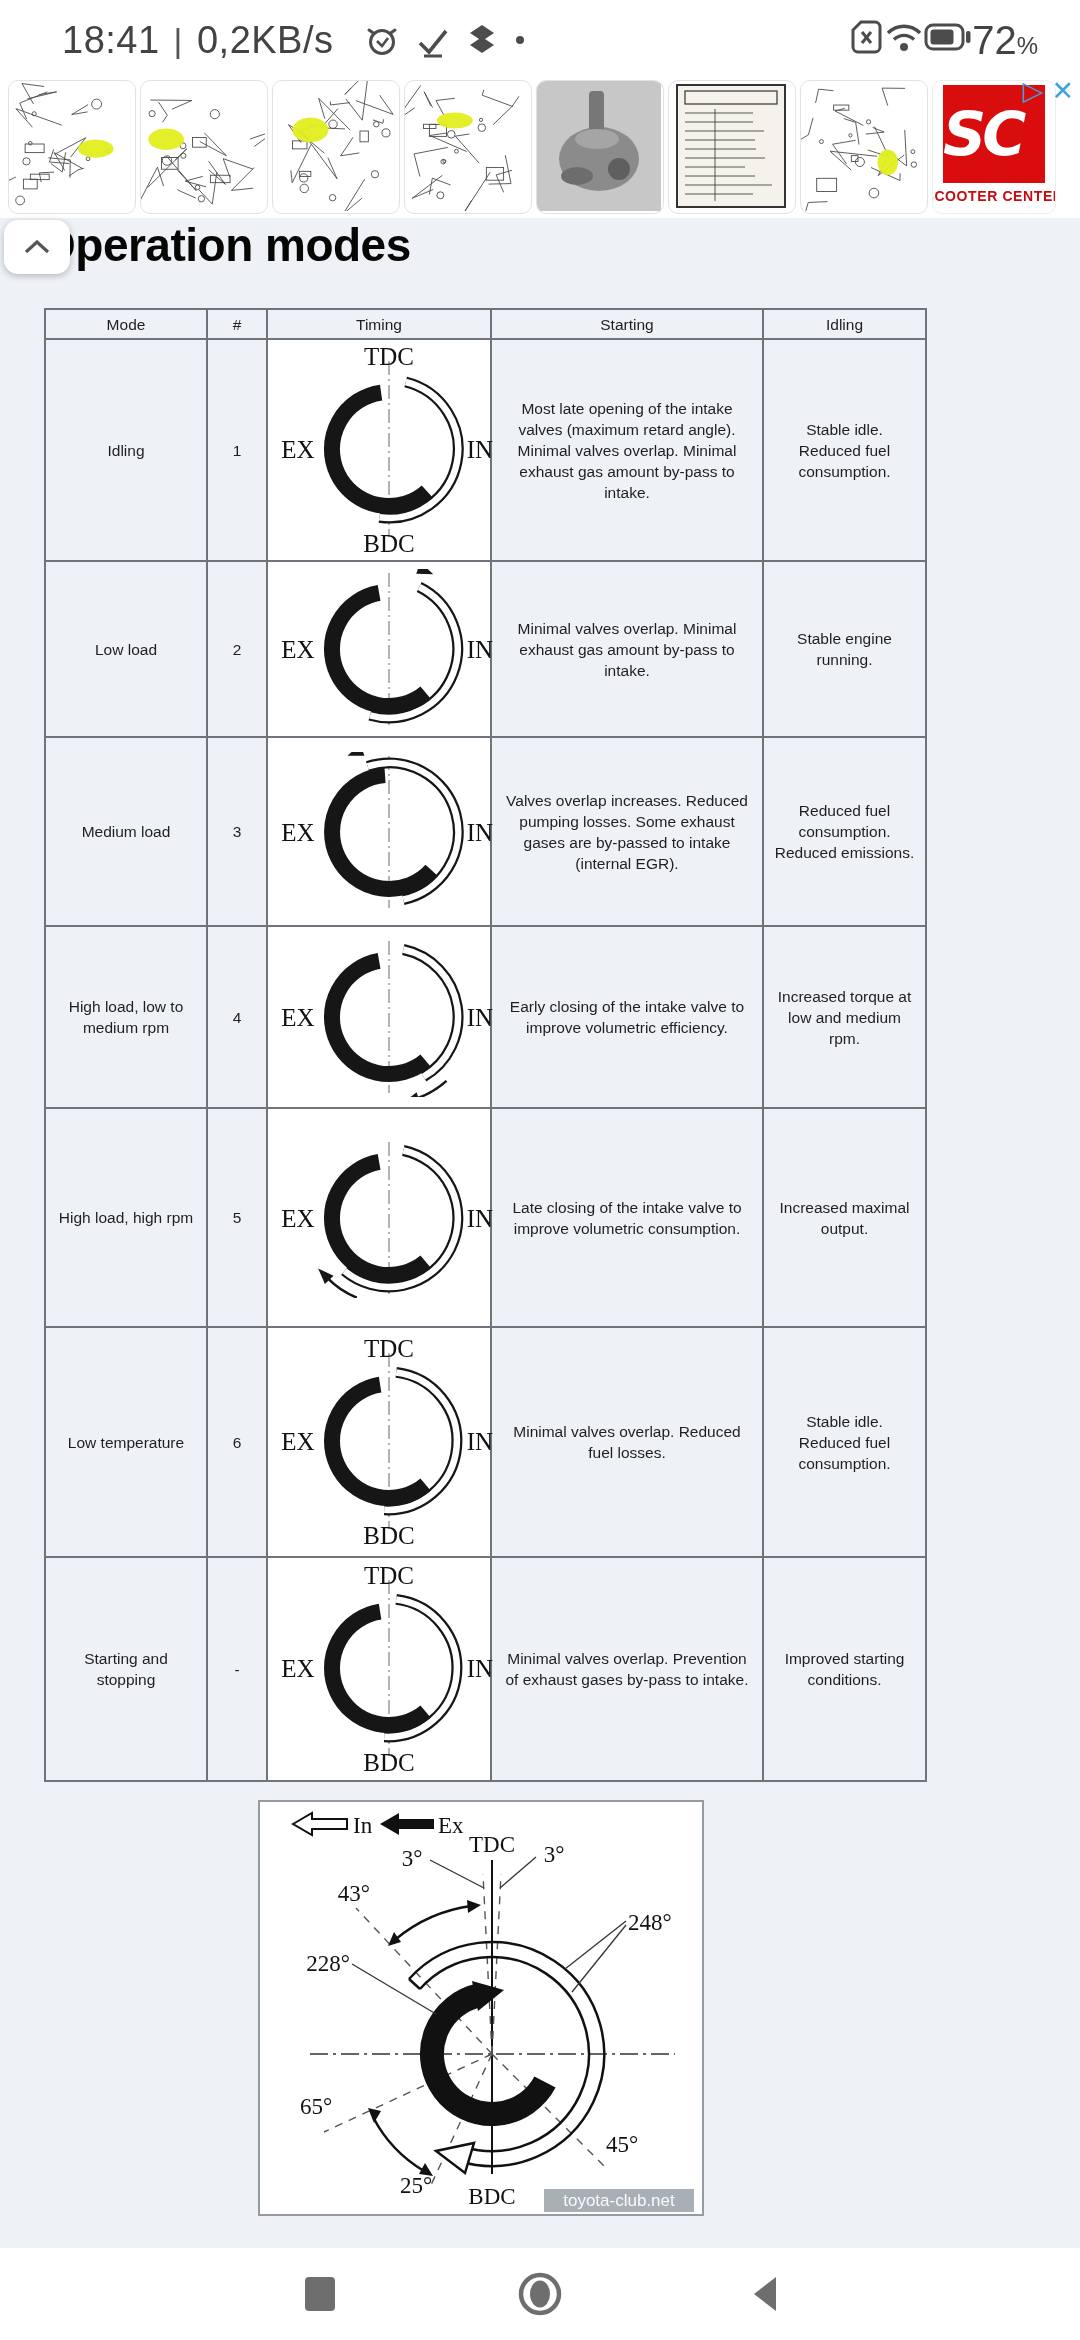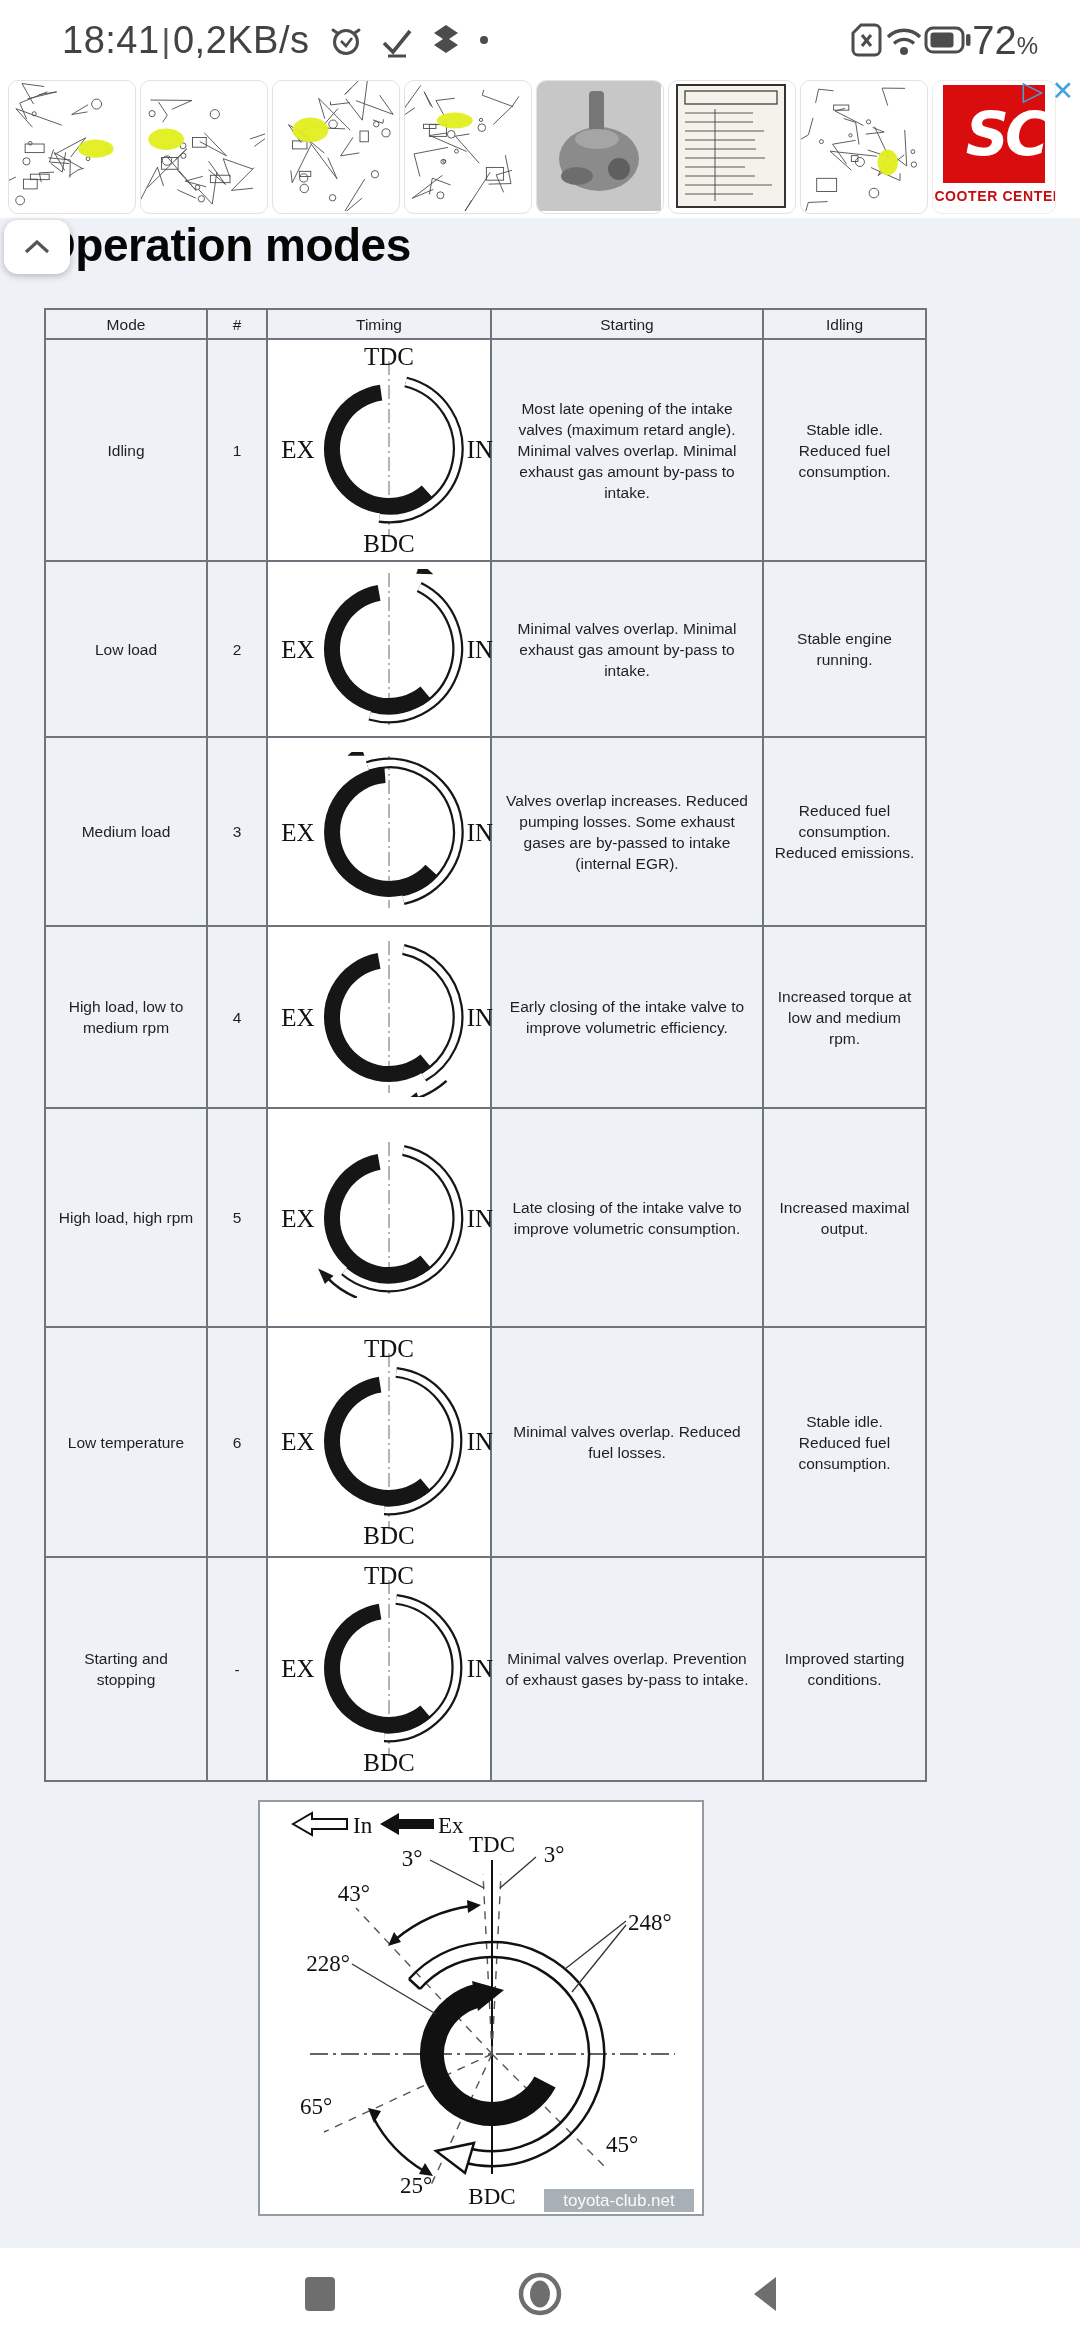--- a/index.html
+++ b/index.html
@@ -2,34 +2,34 @@
 <html><head>
 <meta charset="utf-8">
 <style>
   html,body{margin:0;padding:0}
   body{width:1080px;height:2340px;position:relative;overflow:hidden;background:#fff;
        font-family:"Liberation Sans",sans-serif;-webkit-font-smoothing:antialiased}
 
   
   .statusbar{position:absolute;top:0;left:0;width:1080px;height:74px;background:#fff;
              display:flex;align-items:center;padding:6px 42px 0 62px;box-sizing:border-box;color:#434343}
-  .sb-left{display:flex;align-items:center;gap:0;font-size:38px;font-weight:500;letter-spacing:.5px}
+  .sb-left{display:flex;align-items:center;gap:12px;font-size:38px;font-weight:500;letter-spacing:.5px}
   .sb-divider{font-weight:300;color:#555;font-size:34px;padding:0 2px}
   .sb-icons{display:flex;align-items:center;gap:16px;margin-left:18px}
-  .sb-right{margin-left:auto;display:flex;align-items:center;}
+  .sb-right{margin-left:auto;display:flex;}
   .sb-batt-text{font-size:40px;font-weight:500}
   .sb-batt-text .pct{font-size:24px;font-weight:400}
 
   
   .adstrip{position:absolute;top:76px;left:0;width:1080px;height:142px;background:#fff}
   .tiles{position:absolute;left:8px;top:4px;display:flex;gap:4px}
   .tile{width:126px;height:132px;background:#fff;border:1px solid #e2e2e2;border-radius:10px;
         overflow:hidden;position:relative;flex:none}
   .tile.logo{width:122px;border-color:#eee;display:flex;flex-direction:column;align-items:center}
-  .sc-box{margin-top:4px;width:102px;height:98px;background:#d90d0e;display:flex;align-items:center;justify-content:flex-end}
+  .sc-box{margin-top:4px;width:102px;height:98px;background:#d90d0e;display:flex;align-items:center;justify-content:flex-start}
   .sc-text{color:#fff;font-size:60px;font-weight:800;font-style:italic;font-family:"DejaVu Sans",sans-serif;letter-spacing:-4px}
   .sc-caption{margin-top:5px;font-size:14px;font-weight:700;color:#c40d10;letter-spacing:.6px;white-space:nowrap}
   .ad-controls{position:absolute;right:6px;top:2px;display:flex;gap:8px;color:#41a4da;font-size:27px;line-height:27px}
   .ad-controls span{cursor:pointer}
 
   
   .content{position:absolute;top:218px;left:0;width:1080px;height:2030px;background:#eef1f6}
   .page-title{position:absolute;left:40px;top:0px;font-size:46px;font-weight:700;color:#060606;letter-spacing:-.5px}
   .scrolltop{position:absolute;left:4px;top:2px;width:66px;height:54px;background:#fff;border-radius:14px;
              box-shadow:0 2px 7px rgba(0,0,0,.25);display:flex;align-items:center;justify-content:center}

